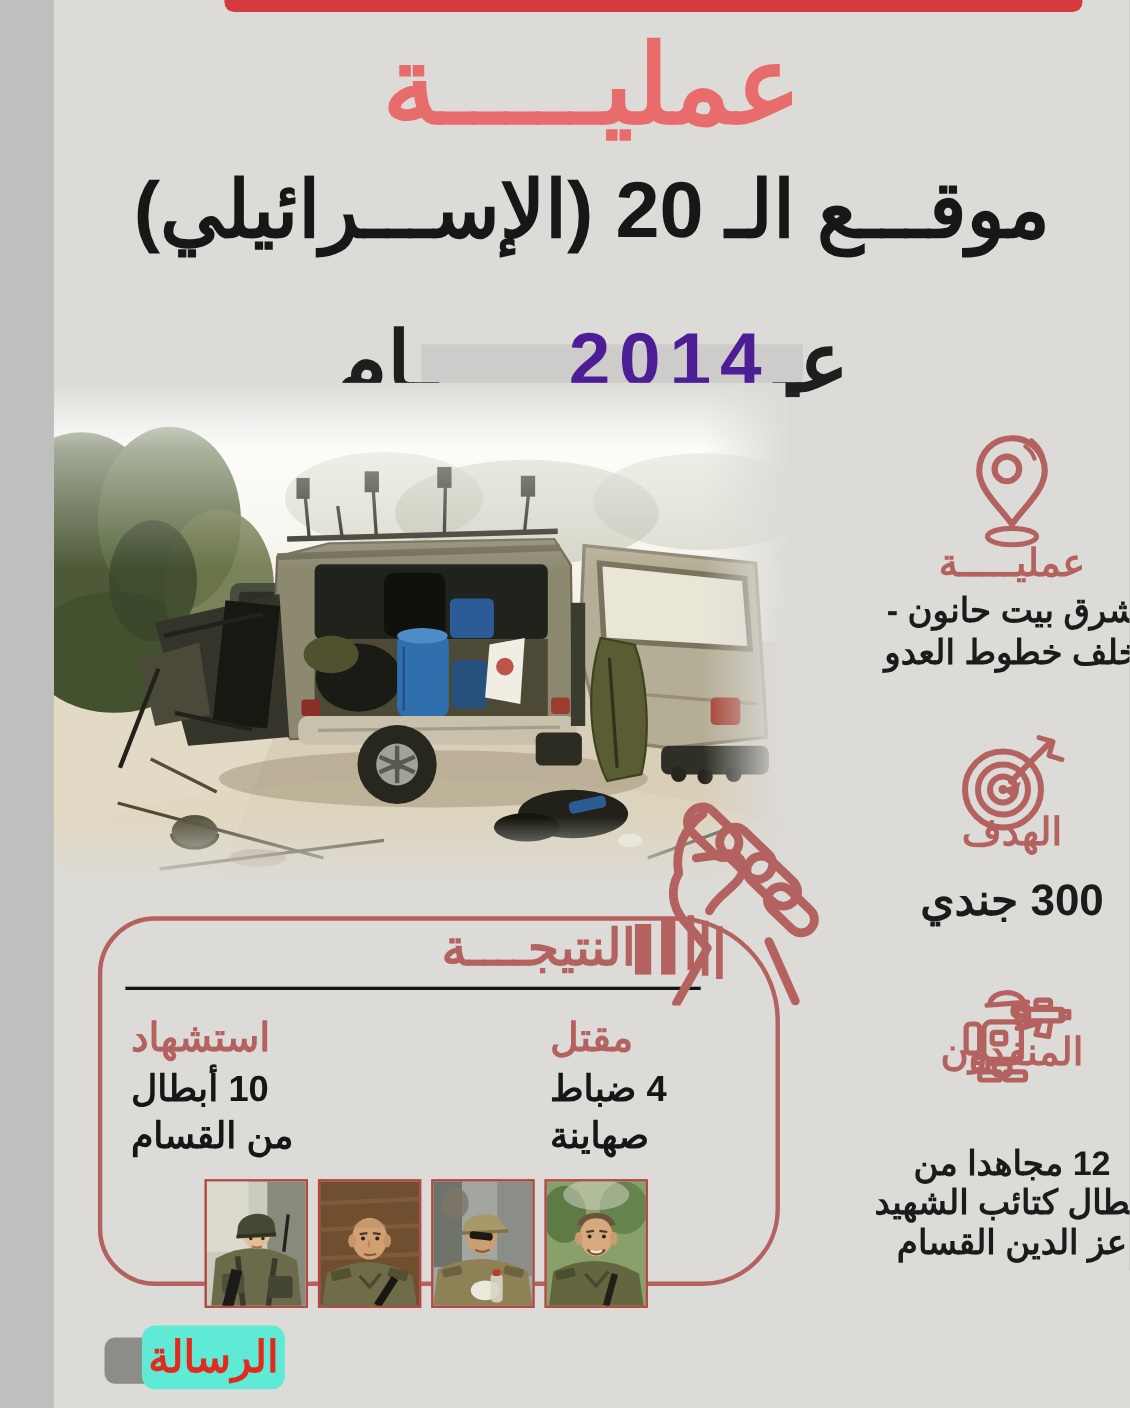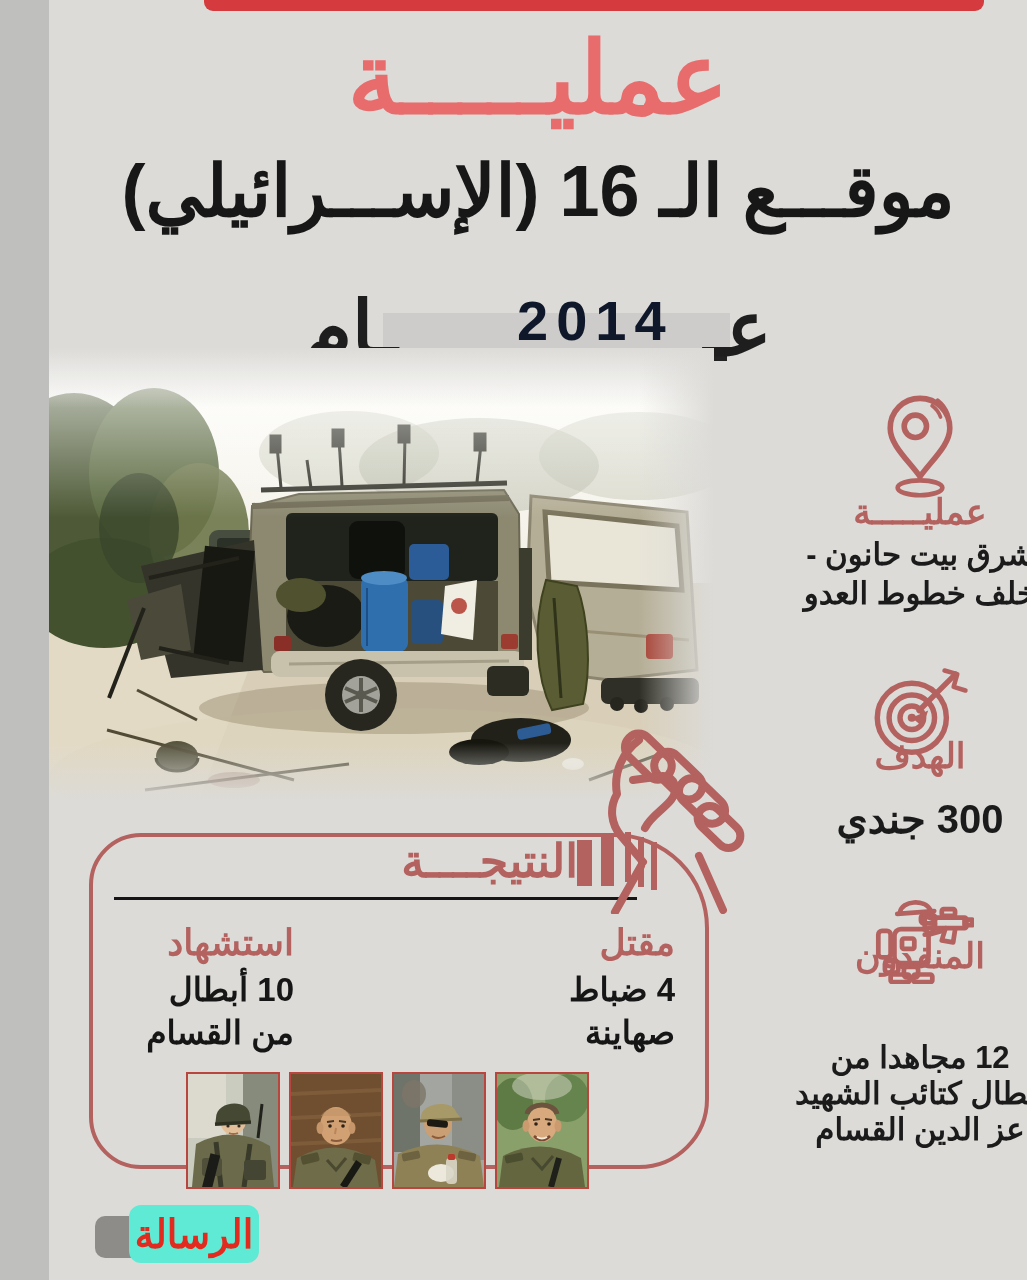--- a/index.html
+++ b/index.html
@@ -11,52 +11,52 @@
   
   .top-bar{left:155px;top:0;width:780px;height:11px;background:#d43a3e;border-radius:0 0 9px 9px;}
   
   .title{left:0;right:0;top:22px;text-align:center;font-size:100px;font-weight:bold;color:#e96c6d;line-height:1.12;}
   .subtitle{left:0;right:0;top:150px;text-align:center;font-size:72px;font-weight:bold;color:#171717;line-height:1.15;}
   
   .year-box{left:334px;top:313px;width:347px;height:38px;background:#cbcac7;opacity:.88;}
   .year-ain{left:655px;top:284px;font-size:76px;font-weight:bold;color:#1e1e1e;}
   .year-am{left:256px;top:284px;font-size:76px;font-weight:bold;color:#1e1e1e;}
   .year-line{left:340px;top:352px;width:338px;height:9px;background:#222;}
-  .year-value{left:468px;top:288px;font-size:56px;font-weight:bold;color:#0f172a;letter-spacing:8px;direction:ltr;}
+  .year-value{left:468px;top:288px;font-size:68px;font-weight:bold;color:#4c1d95;letter-spacing:8px;direction:ltr;}
   
   .photo{left:0;top:348px;width:665px;height:452px;z-index:1;}
   .icon-wrap{left:715px;width:312px;text-align:center;z-index:2;}
   .sec-h{left:715px;width:312px;text-align:center;font-size:35px;font-weight:bold;color:#b4625f;z-index:2;}
   .sec-t{left:715px;width:312px;text-align:center;font-size:31px;font-weight:bold;color:#1b1b1b;line-height:39px;z-index:2;}
   
   .result-box{left:40px;top:833px;width:612px;height:328px;border:4px solid #b4625f;border-radius:52px 95px 70px 52px;z-index:3;}
   .result-heading{right:449px;top:834px;font-size:46px;font-weight:bold;color:#b4625f;z-index:4;}
   .result-underline{left:65px;top:897px;width:523px;height:3px;background:#151515;z-index:4;}
   .result-cols{left:70px;top:922px;width:556px;display:flex;direction:rtl;justify-content:space-between;z-index:4;}
-  .rcol{width:175px;text-align:right;}
+  .rcol{width:175px;text-align:left;}
   .rcol .h{font-size:36px;font-weight:bold;color:#b4625f;margin-bottom:4px;}
   .rcol .l{font-size:33px;font-weight:bold;color:#161616;line-height:43px;}
   .fist{left:528px;top:718px;width:180px;height:196px;z-index:5;}
   
   .portraits{left:137px;top:1072px;display:flex;gap:9px;direction:ltr;z-index:6;}
   .portrait{width:90px;height:113px;border:2px solid #b9453f;background:#999;}
   
   .logo-tab{left:46px;top:1216px;width:72px;height:42px;background:#8d8c89;border-radius:10px;z-index:6;}
   .logo-main{left:80px;top:1205px;width:130px;height:58px;background:#5eead4;border-radius:12px;display:flex;align-items:center;justify-content:center;z-index:7;}
   .logo-text{font-size:38px;font-weight:bold;color:#e32a1e;transform:scaleY(1.05);}
 </style>
 </head>
 <body>
 
 <div id="page">
 
   <div class="abs top-bar"></div>
 
   <div class="abs title">عمليـــــة</div>
-  <div class="abs subtitle">موقـــع الـ 16 (الإســـرائيلي)</div>
+  <div class="abs subtitle">موقـــع الـ 20 (الإســـرائيلي)</div>
 
   <div class="abs year-box"></div>
   <div class="abs year-line"></div>
   <div class="abs year-ain">عـ</div>
   <div class="abs year-am">ـام</div>
   <div class="abs year-value">2014</div>
 
   <svg class="abs photo" viewBox="0 0 665 452" width="665" height="452">
     <defs>
       <linearGradient id="gsky" x1="0" y1="0" x2="0" y2="1">

